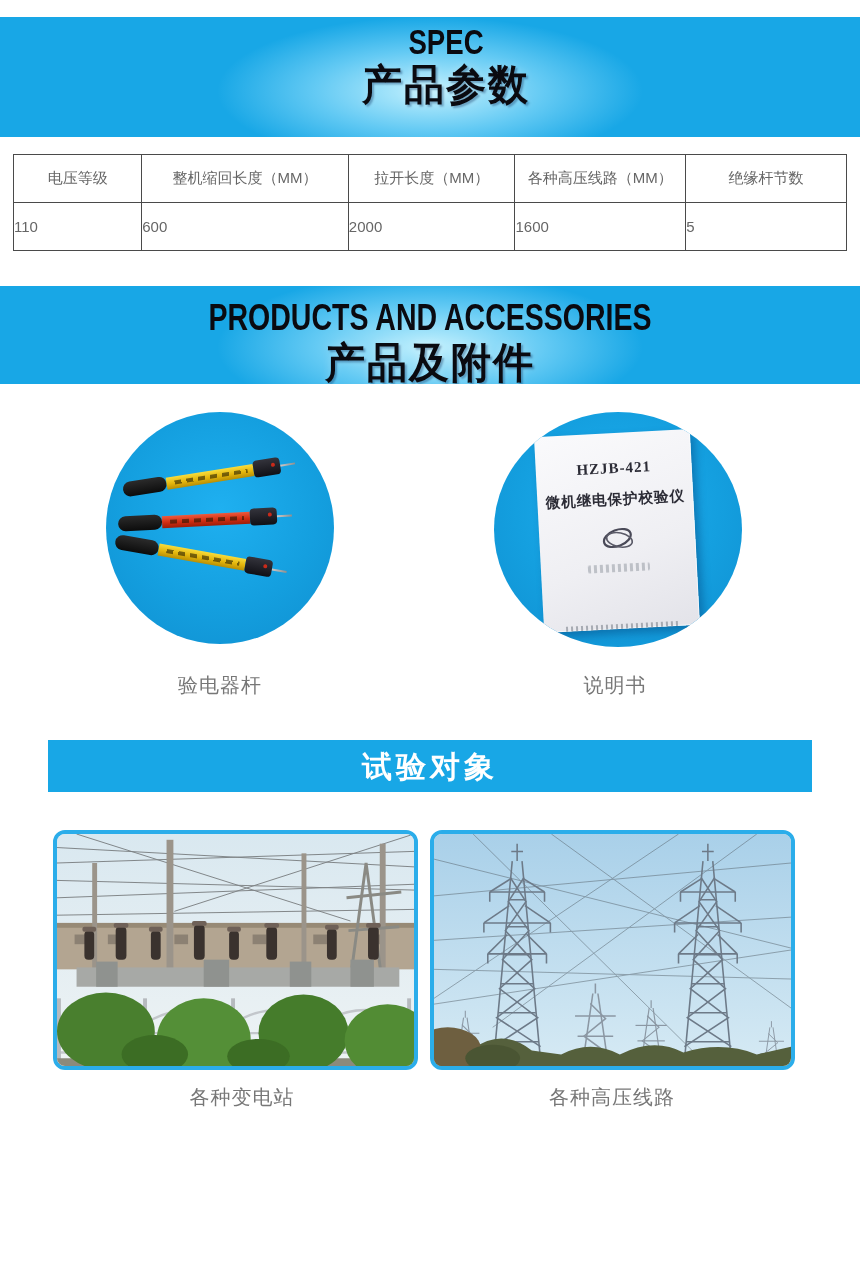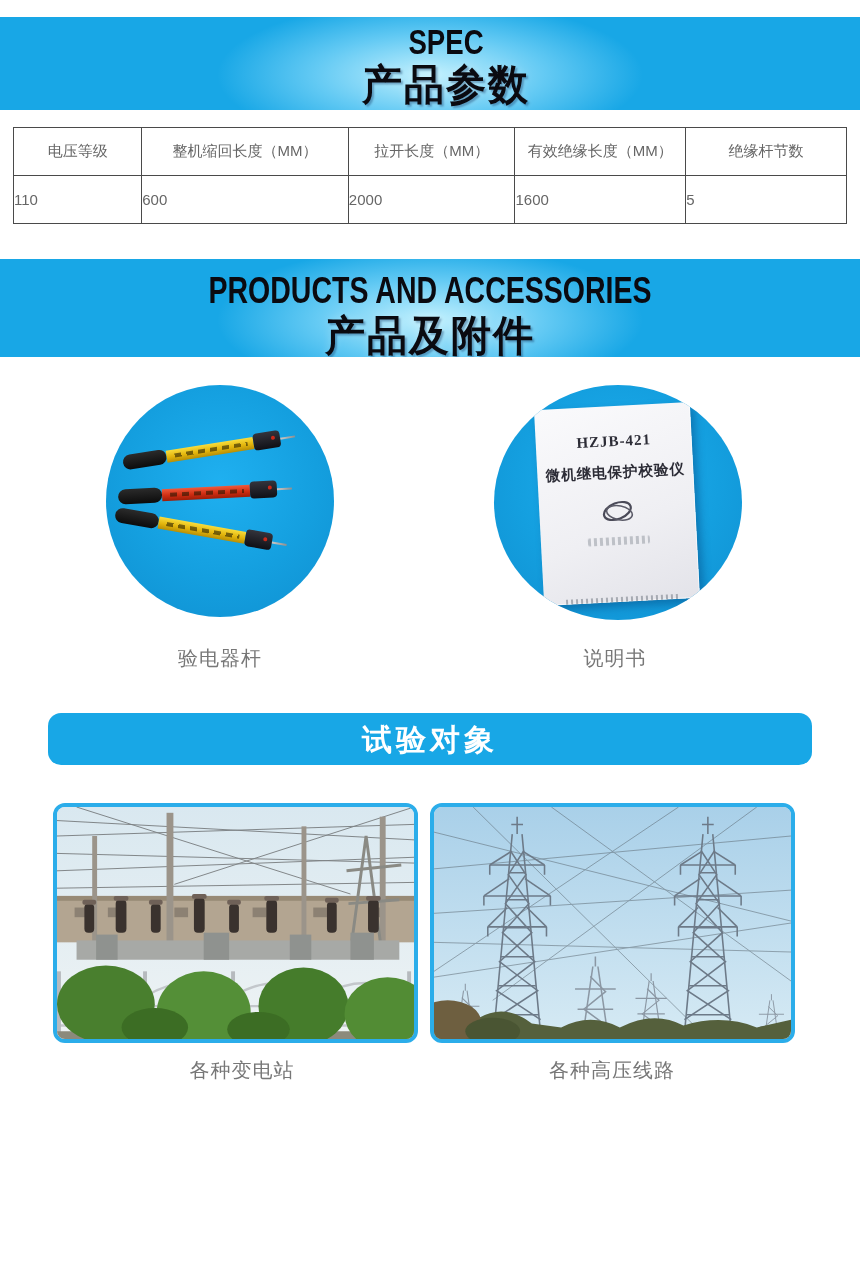--- a/index.html
+++ b/index.html
@@ -31,21 +31,21 @@
   .banner .t-en{
     position:relative;z-index:1;color:var(--banner-text);
     font-weight:bold;letter-spacing:0px;
     transform:scale(.92,1.18);transform-origin:50% 50%;
   }
   .banner .t-zh{
     position:relative;z-index:1;color:var(--banner-text);font-weight:bold;
     text-shadow:2px 2px 2px rgba(0,40,90,.35), 0 0 8px rgba(255,255,255,.25);
     transform:scaleY(1.05);
   }
-  #banner-spec{margin-top:17px;height:93px;padding-top:7px;padding-left:32px;}
+  #banner-spec{margin-top:17px;height:120px;padding-top:7px;padding-left:32px;}
   #banner-spec .t-en{font-size:30px;line-height:36px;}
   #banner-spec .t-zh{font-size:40px;line-height:48px;letter-spacing:2px;}
   #banner-acc{margin-top:35px;height:98px;padding-top:12px;}
   #banner-acc .t-en{font-size:31px;line-height:40px;}
   #banner-acc .t-zh{font-size:40px;line-height:48px;letter-spacing:2px;}
   
   table.spec{
     width:834px;margin:17px auto 0 auto;border-collapse:collapse;table-layout:fixed;
   }
   table.spec th, table.spec td{
@@ -115,21 +115,21 @@
     font-size:20px;color:var(--label-text);letter-spacing:1px;white-space:nowrap;
   }
   #circle-labels{margin-top:25px;}
   #circle-labels .cap-1{left:220px;}
   #circle-labels .cap-2{left:615px;}
   
   #banner-test{
     margin:42px 0 0 48px;width:764px;height:52px;
     background:var(--banner-blue);
     color:#ffffff;font-size:30px;font-weight:bold;letter-spacing:4px;
-    text-align:center;line-height:54px;border-radius:13px;
+    text-align:center;line-height:54px;
   }
   
   .photos{margin:38px 0 0 53px;display:flex;gap:12px;}
   .photo{
     width:365px;height:240px;border:4px solid var(--photo-border);
     border-radius:12px;overflow:hidden;background:#dce9f1;flex:0 0 auto;
   }
   .photo svg{display:block;width:100%;height:100%;}
   #photo-labels{margin-top:14px;}
   #photo-labels .cap-1{left:242px;}
@@ -150,21 +150,21 @@
       <col style="width:24.8%">
       <col style="width:20.0%">
       <col style="width:20.5%">
       <col style="width:19.3%">
   </colgroup>
   <thead>
       <tr>
         <th>电压等级</th>
         <th>整机缩回长度（MM）</th>
         <th>拉开长度（MM）</th>
-        <th>有效绝缘长度（MM）</th>
+        <th>各种高压线路（MM）</th>
         <th>绝缘杆节数</th>
       </tr>
     </thead>
   <tbody>
       <tr>
         <td>110</td>
         <td>600</td>
         <td>2000</td>
         <td>1600</td>
         <td>5</td>

